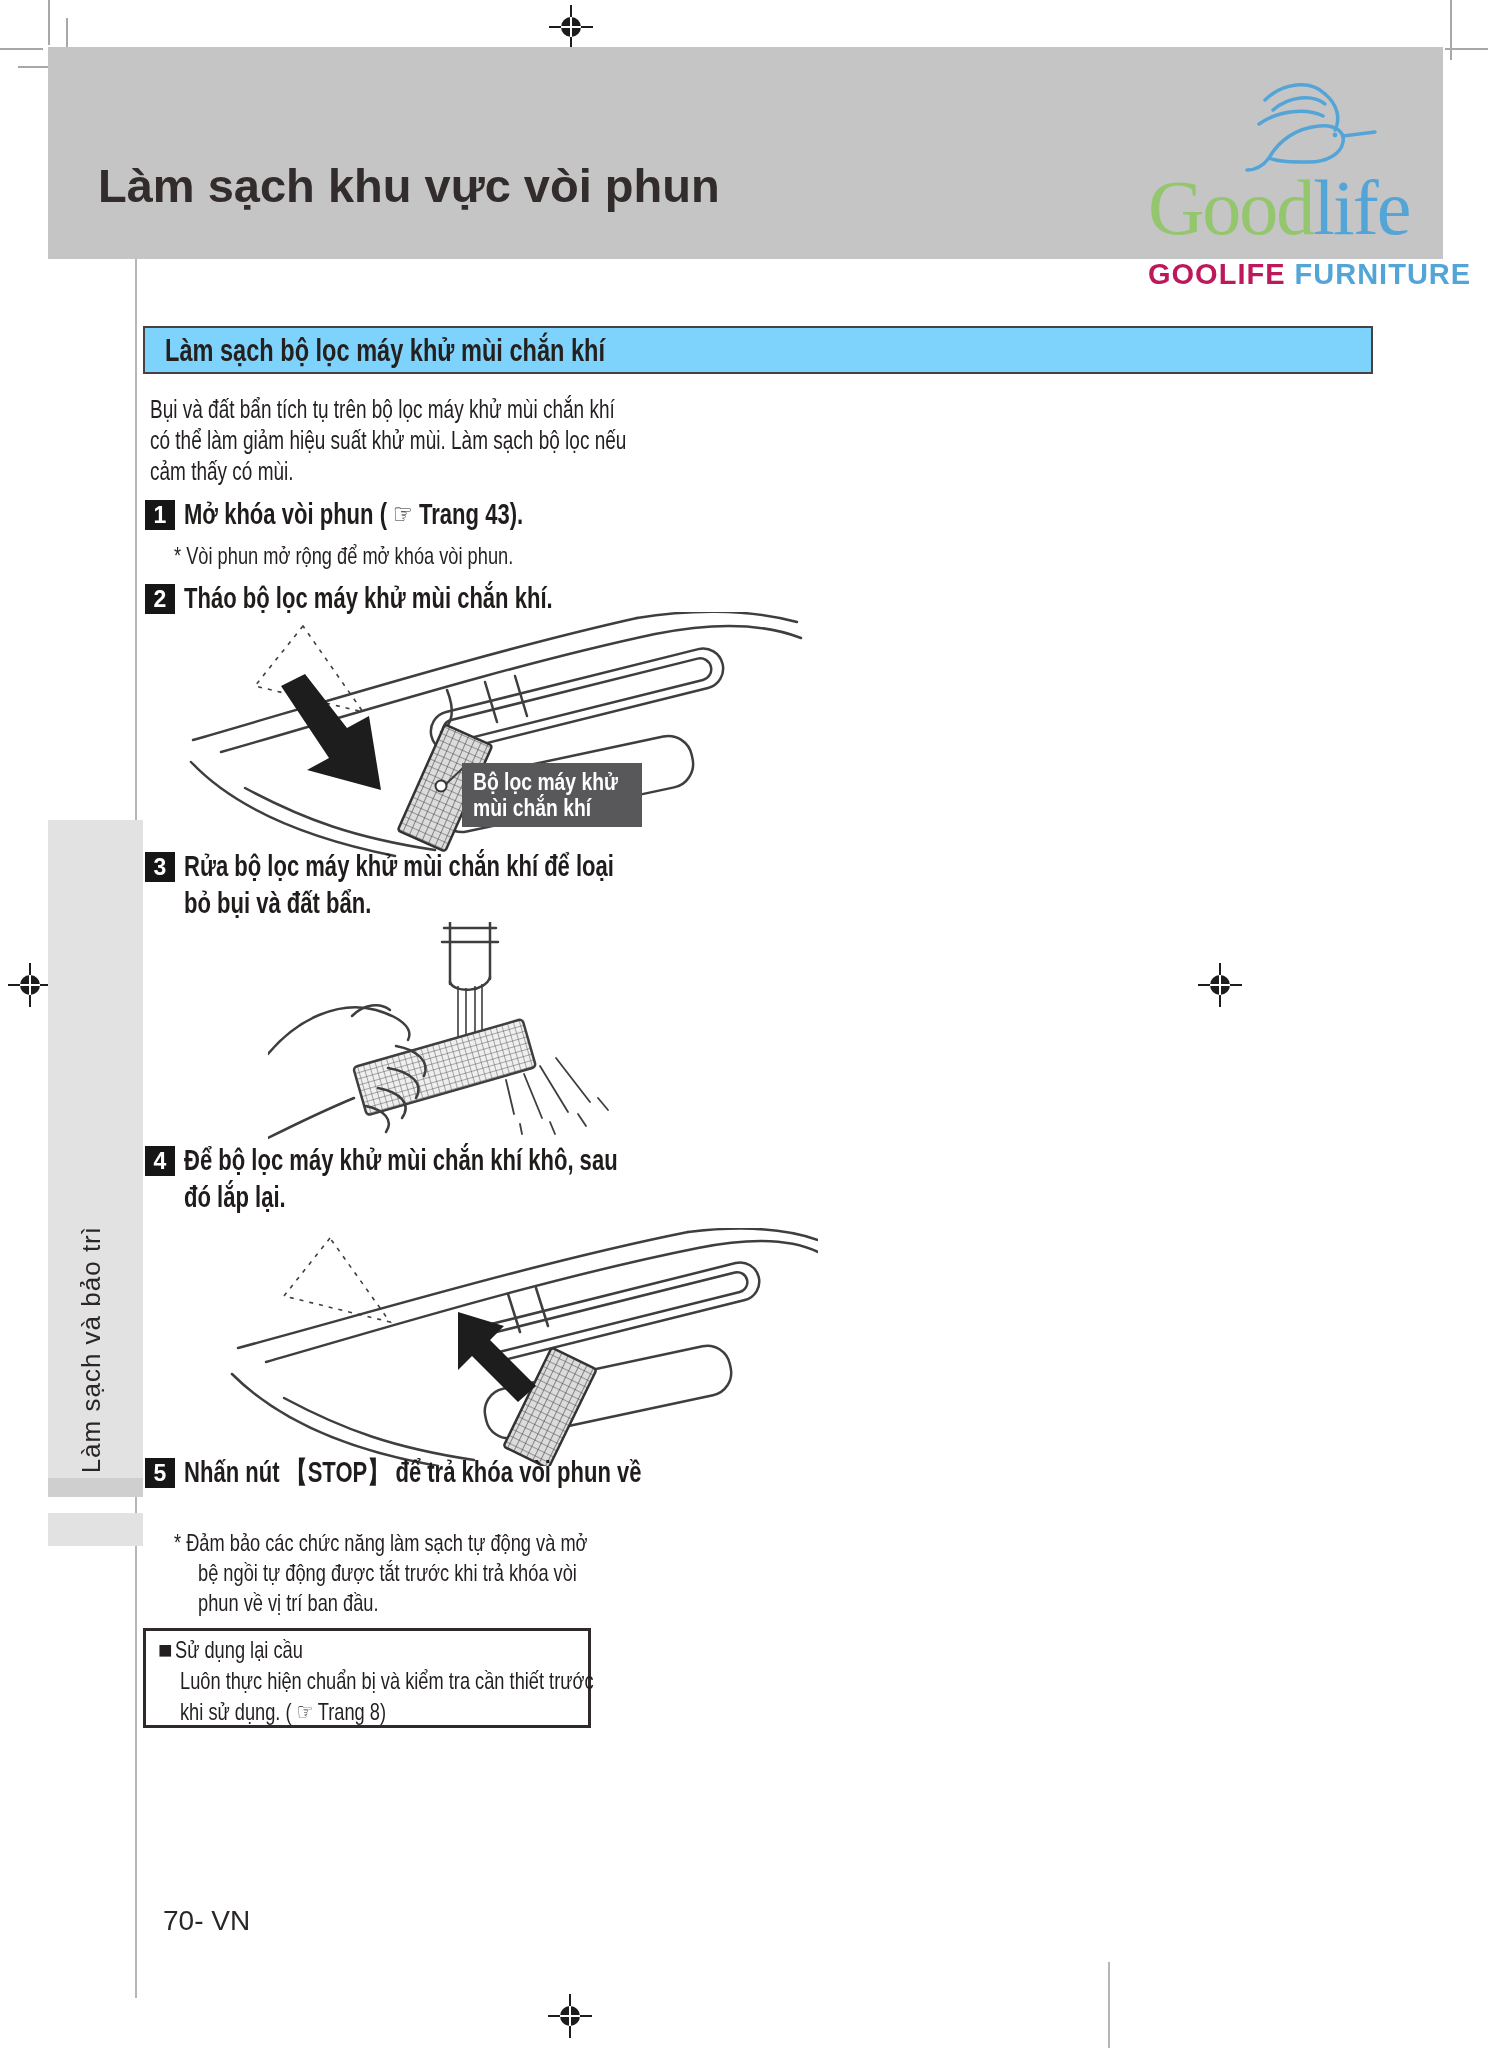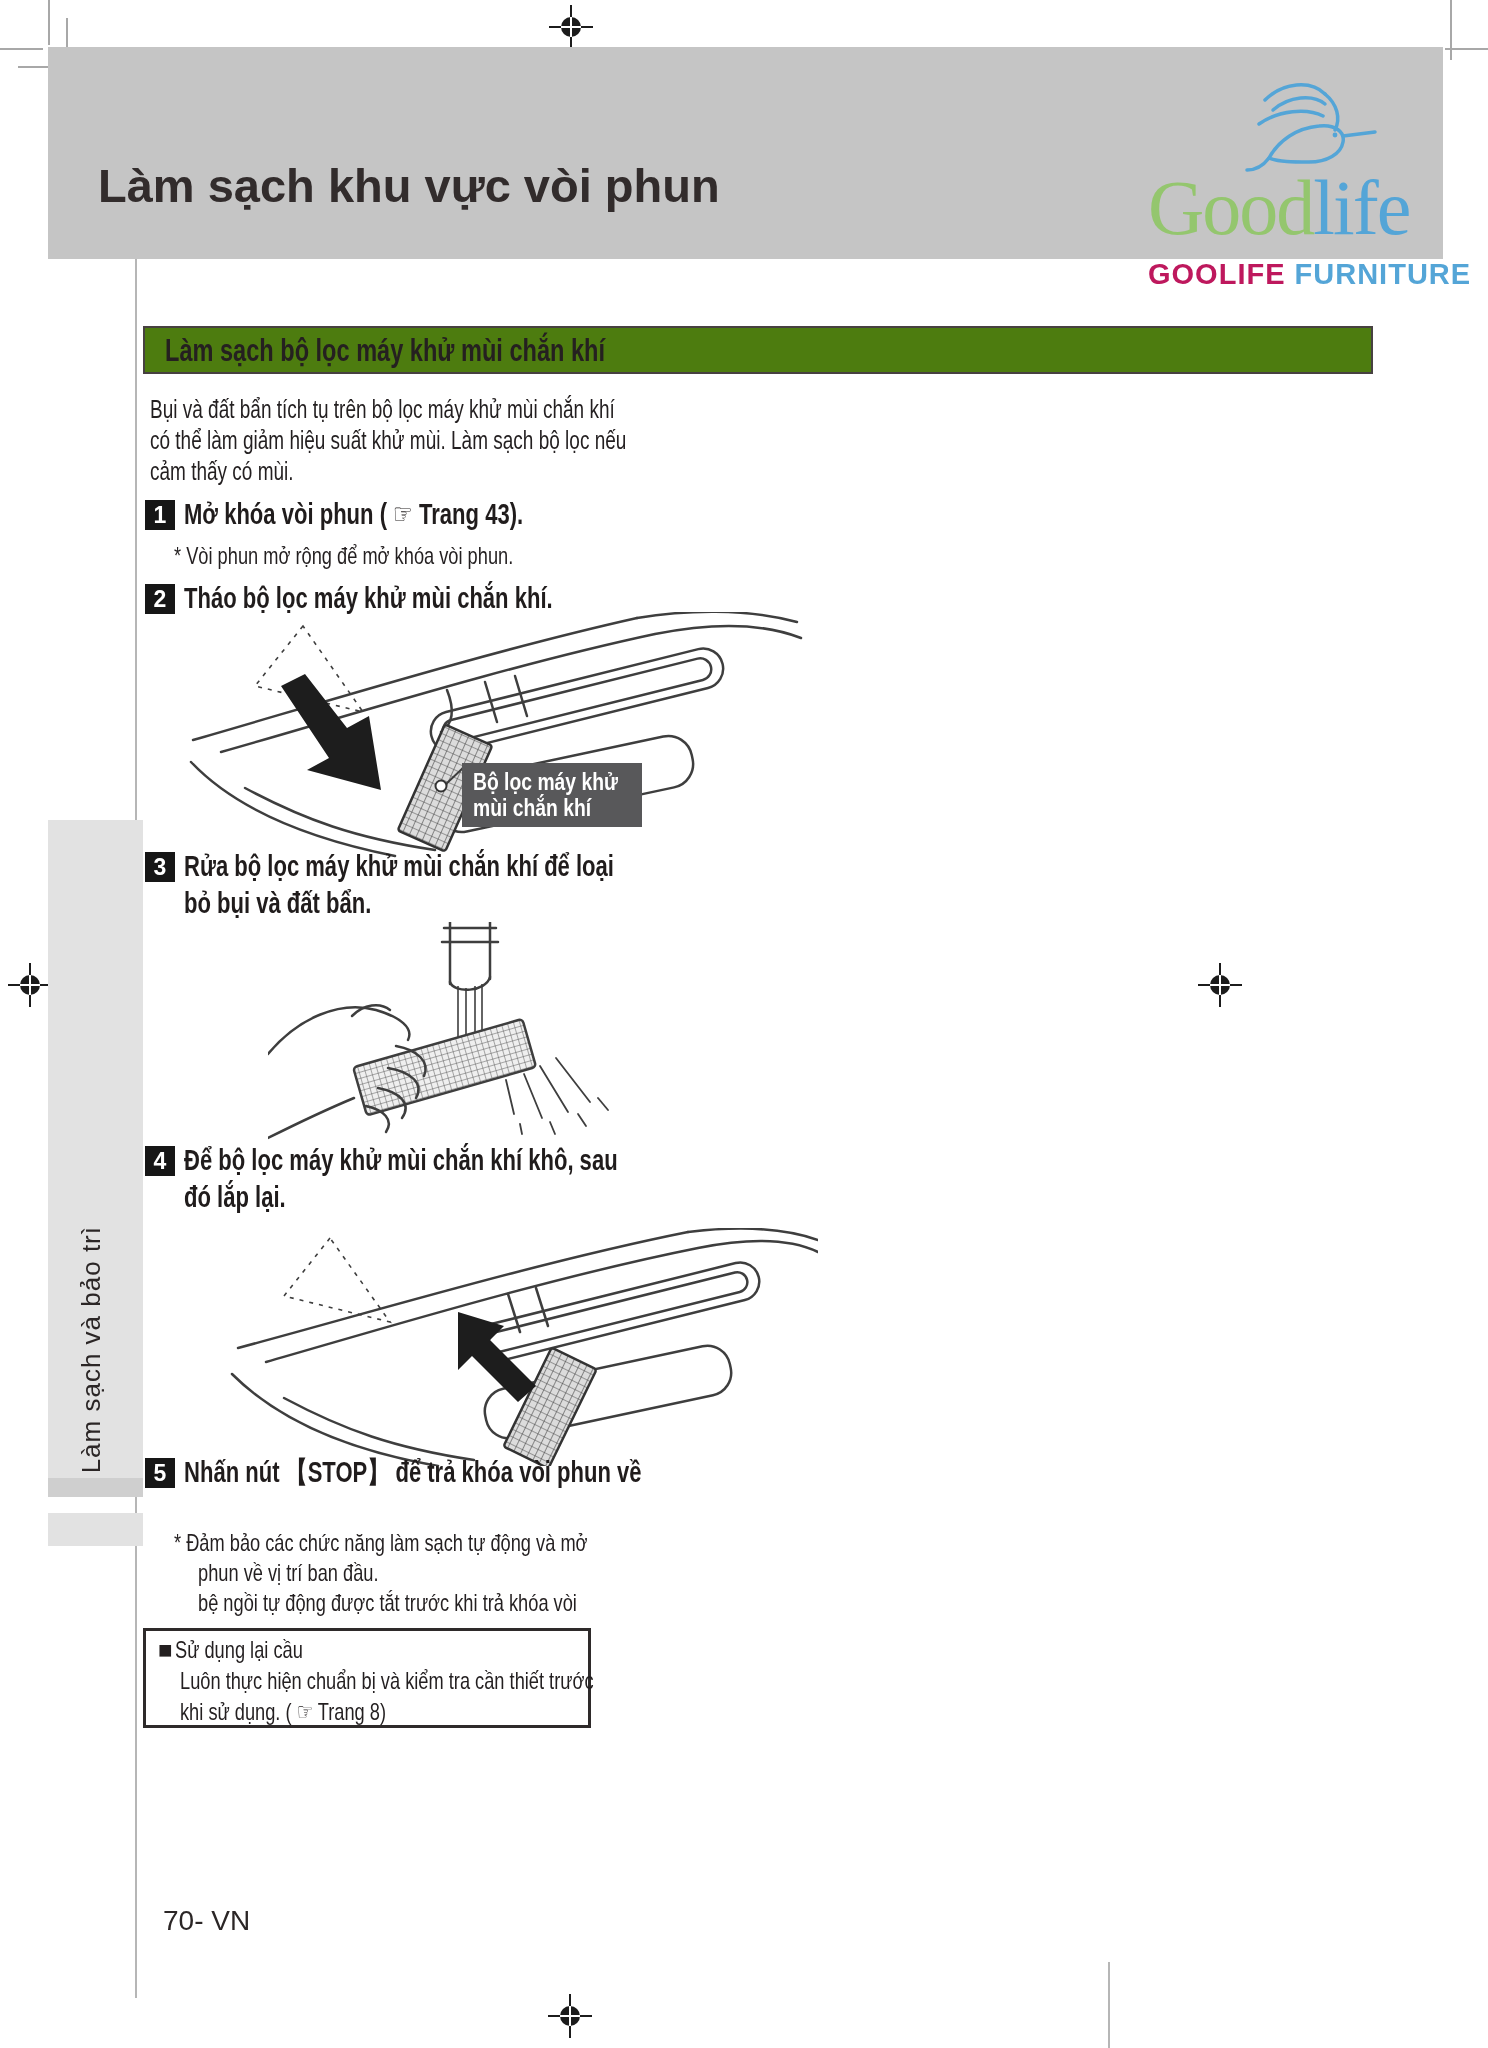--- a/index.html
+++ b/index.html
@@ -23,21 +23,21 @@
   .wordmark .g2{color:#54a5d7;}
   .brand-sub{left:1148px;top:258px;font-size:29px;font-weight:bold;letter-spacing:1px;}
   .brand-sub .g1{color:#be185d;}
   .brand-sub .g2{color:#54a5d7;}
 
   
   .v-border{left:135px;top:259px;width:2px;height:1739px;background:#b6b6b6;}
   .v-border-br{left:1108px;top:1962px;width:2px;height:86px;background:#b6b6b6;}
 
   
-  .sec-box{left:143px;top:326px;width:1230px;height:48px;background:#4d7c0f;border:2px solid #474141;box-sizing:border-box;}
+  .sec-box{left:143px;top:326px;width:1230px;height:48px;background:#7dd3fc;border:2px solid #474141;box-sizing:border-box;}
   .sec-box .lbl{position:absolute;left:20px;top:5px;font-size:31px;font-weight:bold;color:#252020;}
 
   .body-line{font-size:25px;line-height:31px;height:31px;}
   .intro{left:150px;top:394px;}
 
   .badge{width:30px;height:30px;background:#161616;color:#ffffff;font-weight:bold;
     font-size:23px;text-align:center;line-height:30px;}
   .step-title-line{font-size:29px;font-weight:bold;line-height:37px;height:37px;color:#201c1c;}
   .step-note-line{font-size:24px;line-height:30px;height:30px;}
   .indent{margin-left:24px;}
@@ -280,22 +280,22 @@
     </g>
     <path d="M240,84 L286,98 L272,112 L318,158 L300,174 L254,128 L240,142 Z" fill="#1d1d1d"></path>
   </svg>
 
   <div class="abs badge" style="left:145px;top:1458px;">5</div>
   <div class="abs" style="left:184px;top:1454px;">
     <div class="step-title-line"><span class="cx">Nhấn nút 【STOP】 để trả khóa vòi phun về</span></div>
   </div>
   <div class="abs" style="left:174px;top:1528px;">
     <div class="step-note-line"><span class="cx">*  Đảm bảo các chức năng làm sạch tự động và mở</span></div>
+    <div class="step-note-line indent"><span class="cx">bệ ngồi tự động được tắt trước khi trả khóa vòi</span></div>
     <div class="step-note-line indent"><span class="cx">phun về vị trí ban đầu.</span></div>
-    <div class="step-note-line indent"><span class="cx">bệ ngồi tự động được tắt trước khi trả khóa vòi</span></div>
   </div>
 
   <div class="abs note-box">
     <div class="note-line">
       <span class="nb-bullet">■</span><span class="cx">Sử dụng lại cầu</span>
     </div>
     <div class="note-line nb-body"><span class="cx">Luôn thực hiện chuẩn bị và kiểm tra cần thiết trước</span></div>
     <div class="note-line nb-body"><span class="cx">khi sử dụng. ( ☞ Trang 8)</span></div>
   </div>
 

